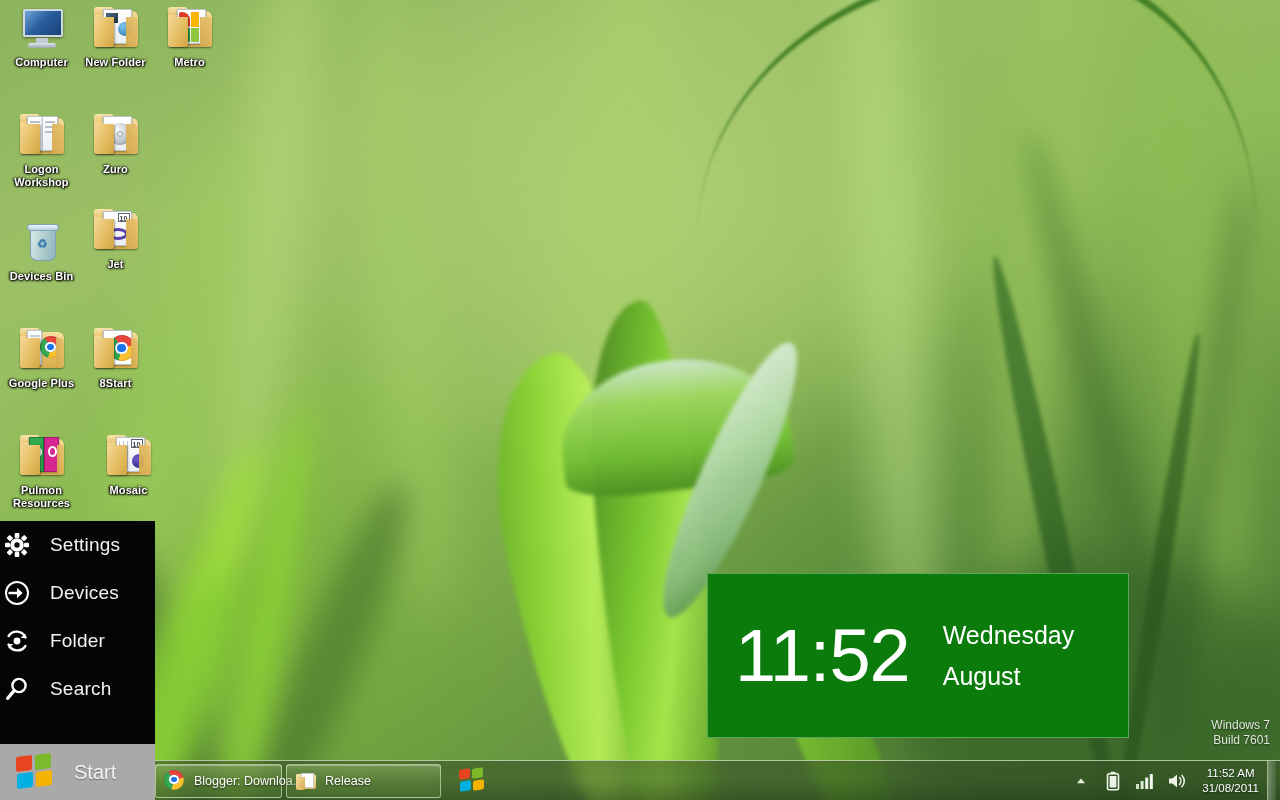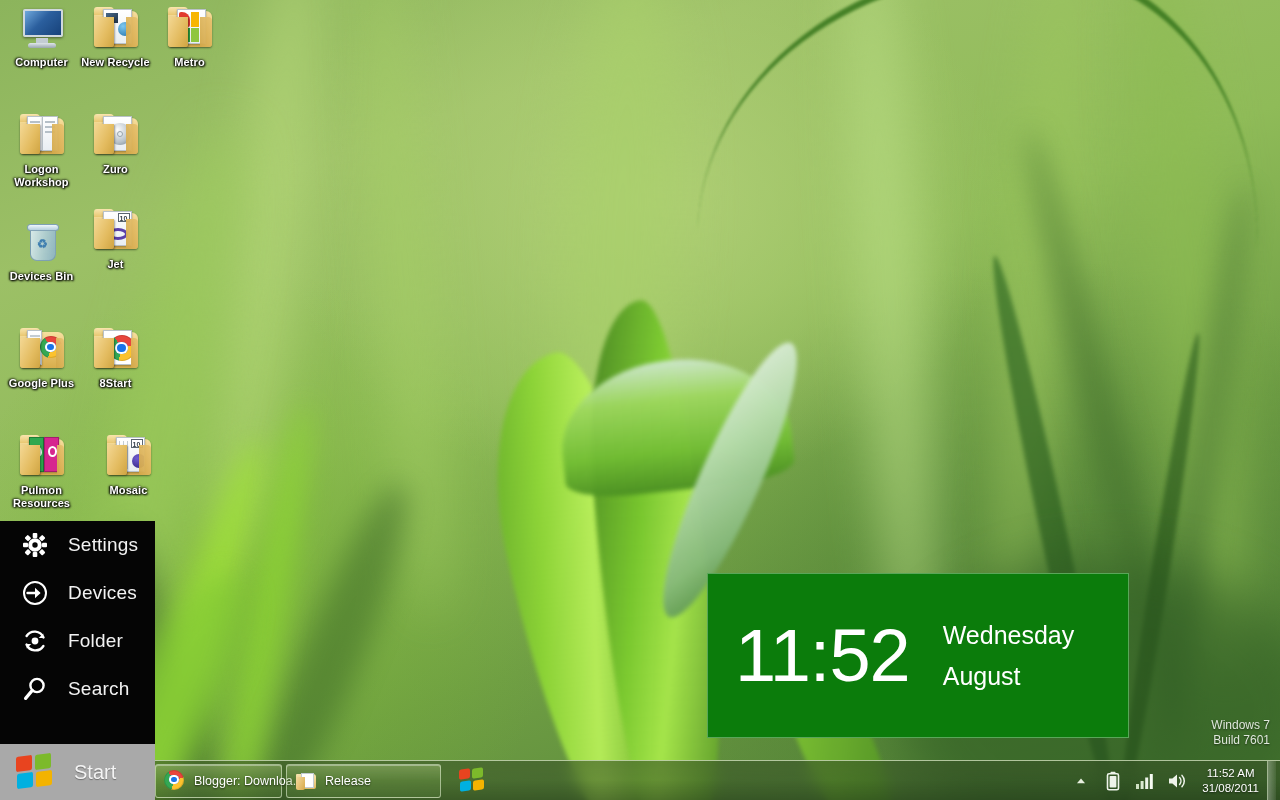--- a/index.html
+++ b/index.html
@@ -153,21 +153,20 @@
     width: 155px; height: 223px;
     background: #050505;
     z-index: 40;
   }
   .charm {
     display: flex;
     align-items: center;
     height: 48px;
     padding-left: 0;
     cursor: default;
-    margin-left: 18px;
   }
   .charm .c-icon {
     width: 34px; height: 34px;
     margin-right: 16px;
     position: relative;
     flex: none;
   }
   .charm .c-icon svg { display:block; }
   .charm .c-label {
     color: #f2f2f2;
@@ -430,21 +429,21 @@
           <div class="back"></div>
             <div class="tab"></div>
           <div class="page">
             <div style="position:absolute;left:2px;top:3px;width:12px;height:10px;background:linear-gradient(135deg,#4a6a8a,#20344a);"></div>
             <div style="position:absolute;left:14px;top:12px;width:14px;height:14px;border-radius:50%;background:radial-gradient(circle at 35% 30%,#7ec8f0,#1f6fa8);"></div>
           </div>
           <div class="front2"></div>
             <div class="front"></div>
         </div>
       </div>
-      <div class="label">New Recycle</div>
+      <div class="label">New Folder</div>
     </div>
 
     <div class="desk-icon" style="left:152px; top:4px;">
       <div class="glyph">
         <div class="folder">
           <div class="back"></div>
             <div class="tab"></div>
           <div class="page">
             <div class="metro-sq" style="left:1px;top:2px;width:11px;height:15px;background:#e23b2e;border-radius:2px 8px 2px 2px;"></div>
             <div class="metro-sq" style="left:13px;top:2px;width:8px;height:15px;background:#f7b500;"></div>

